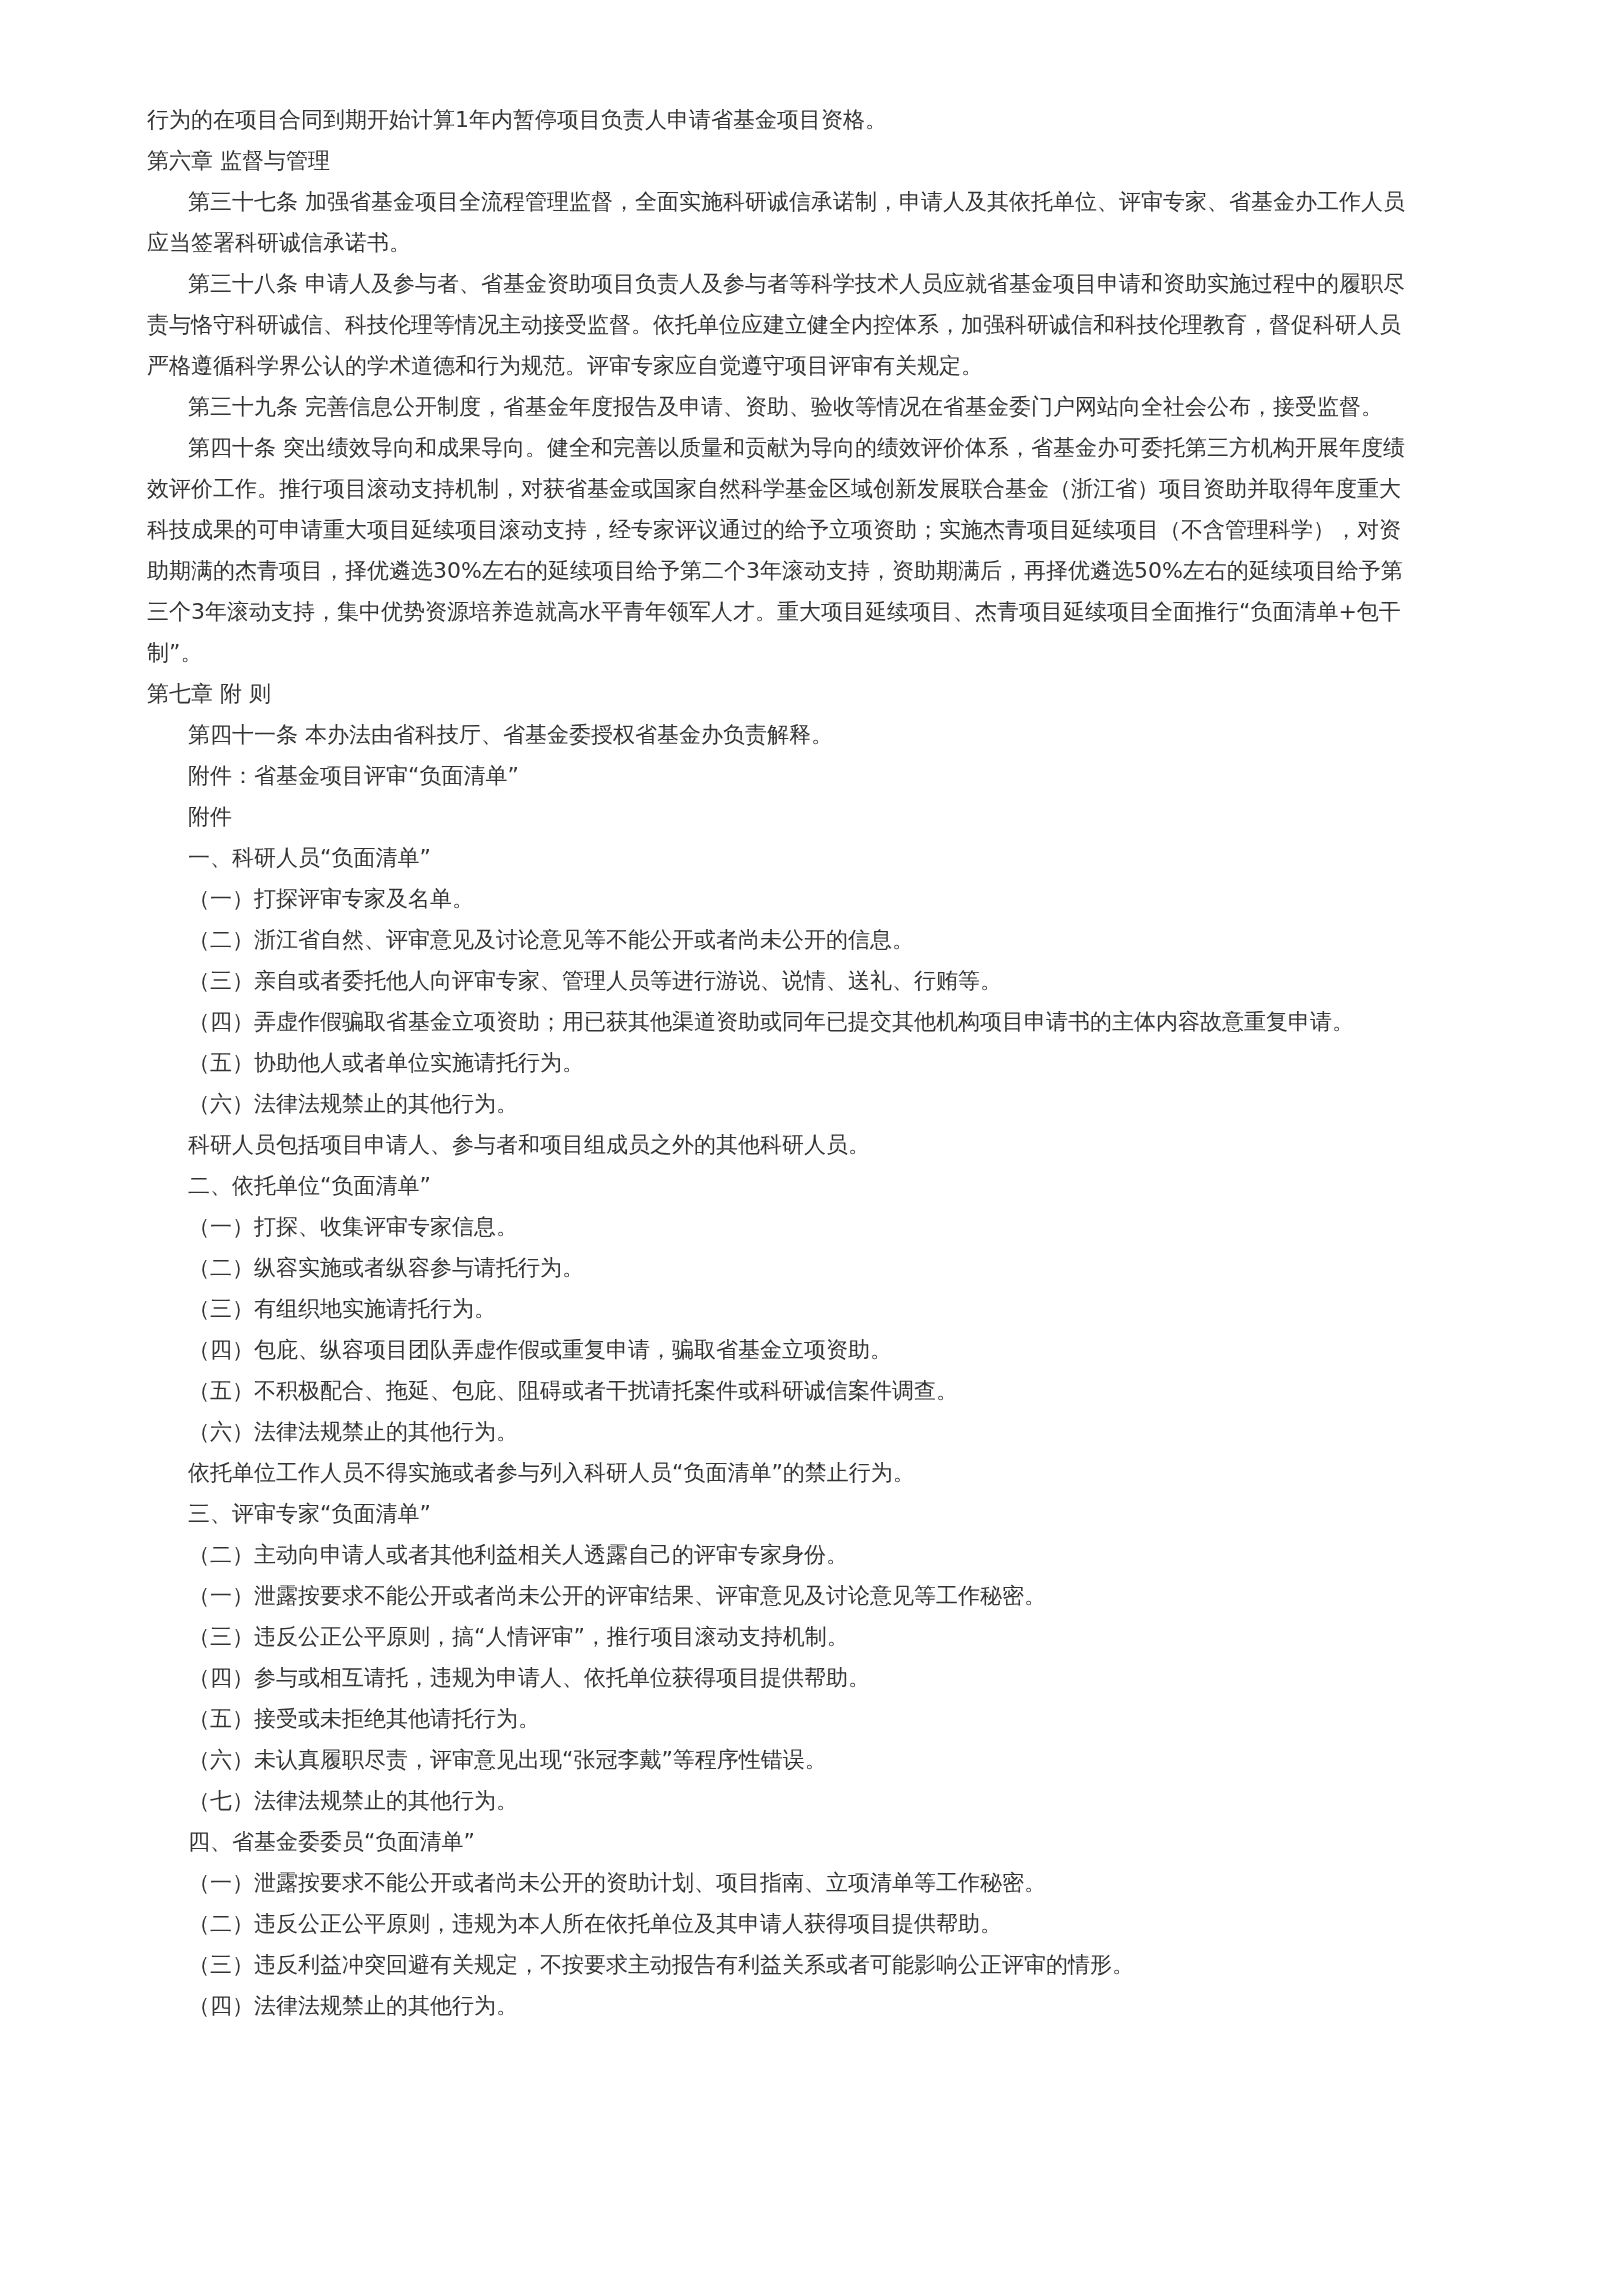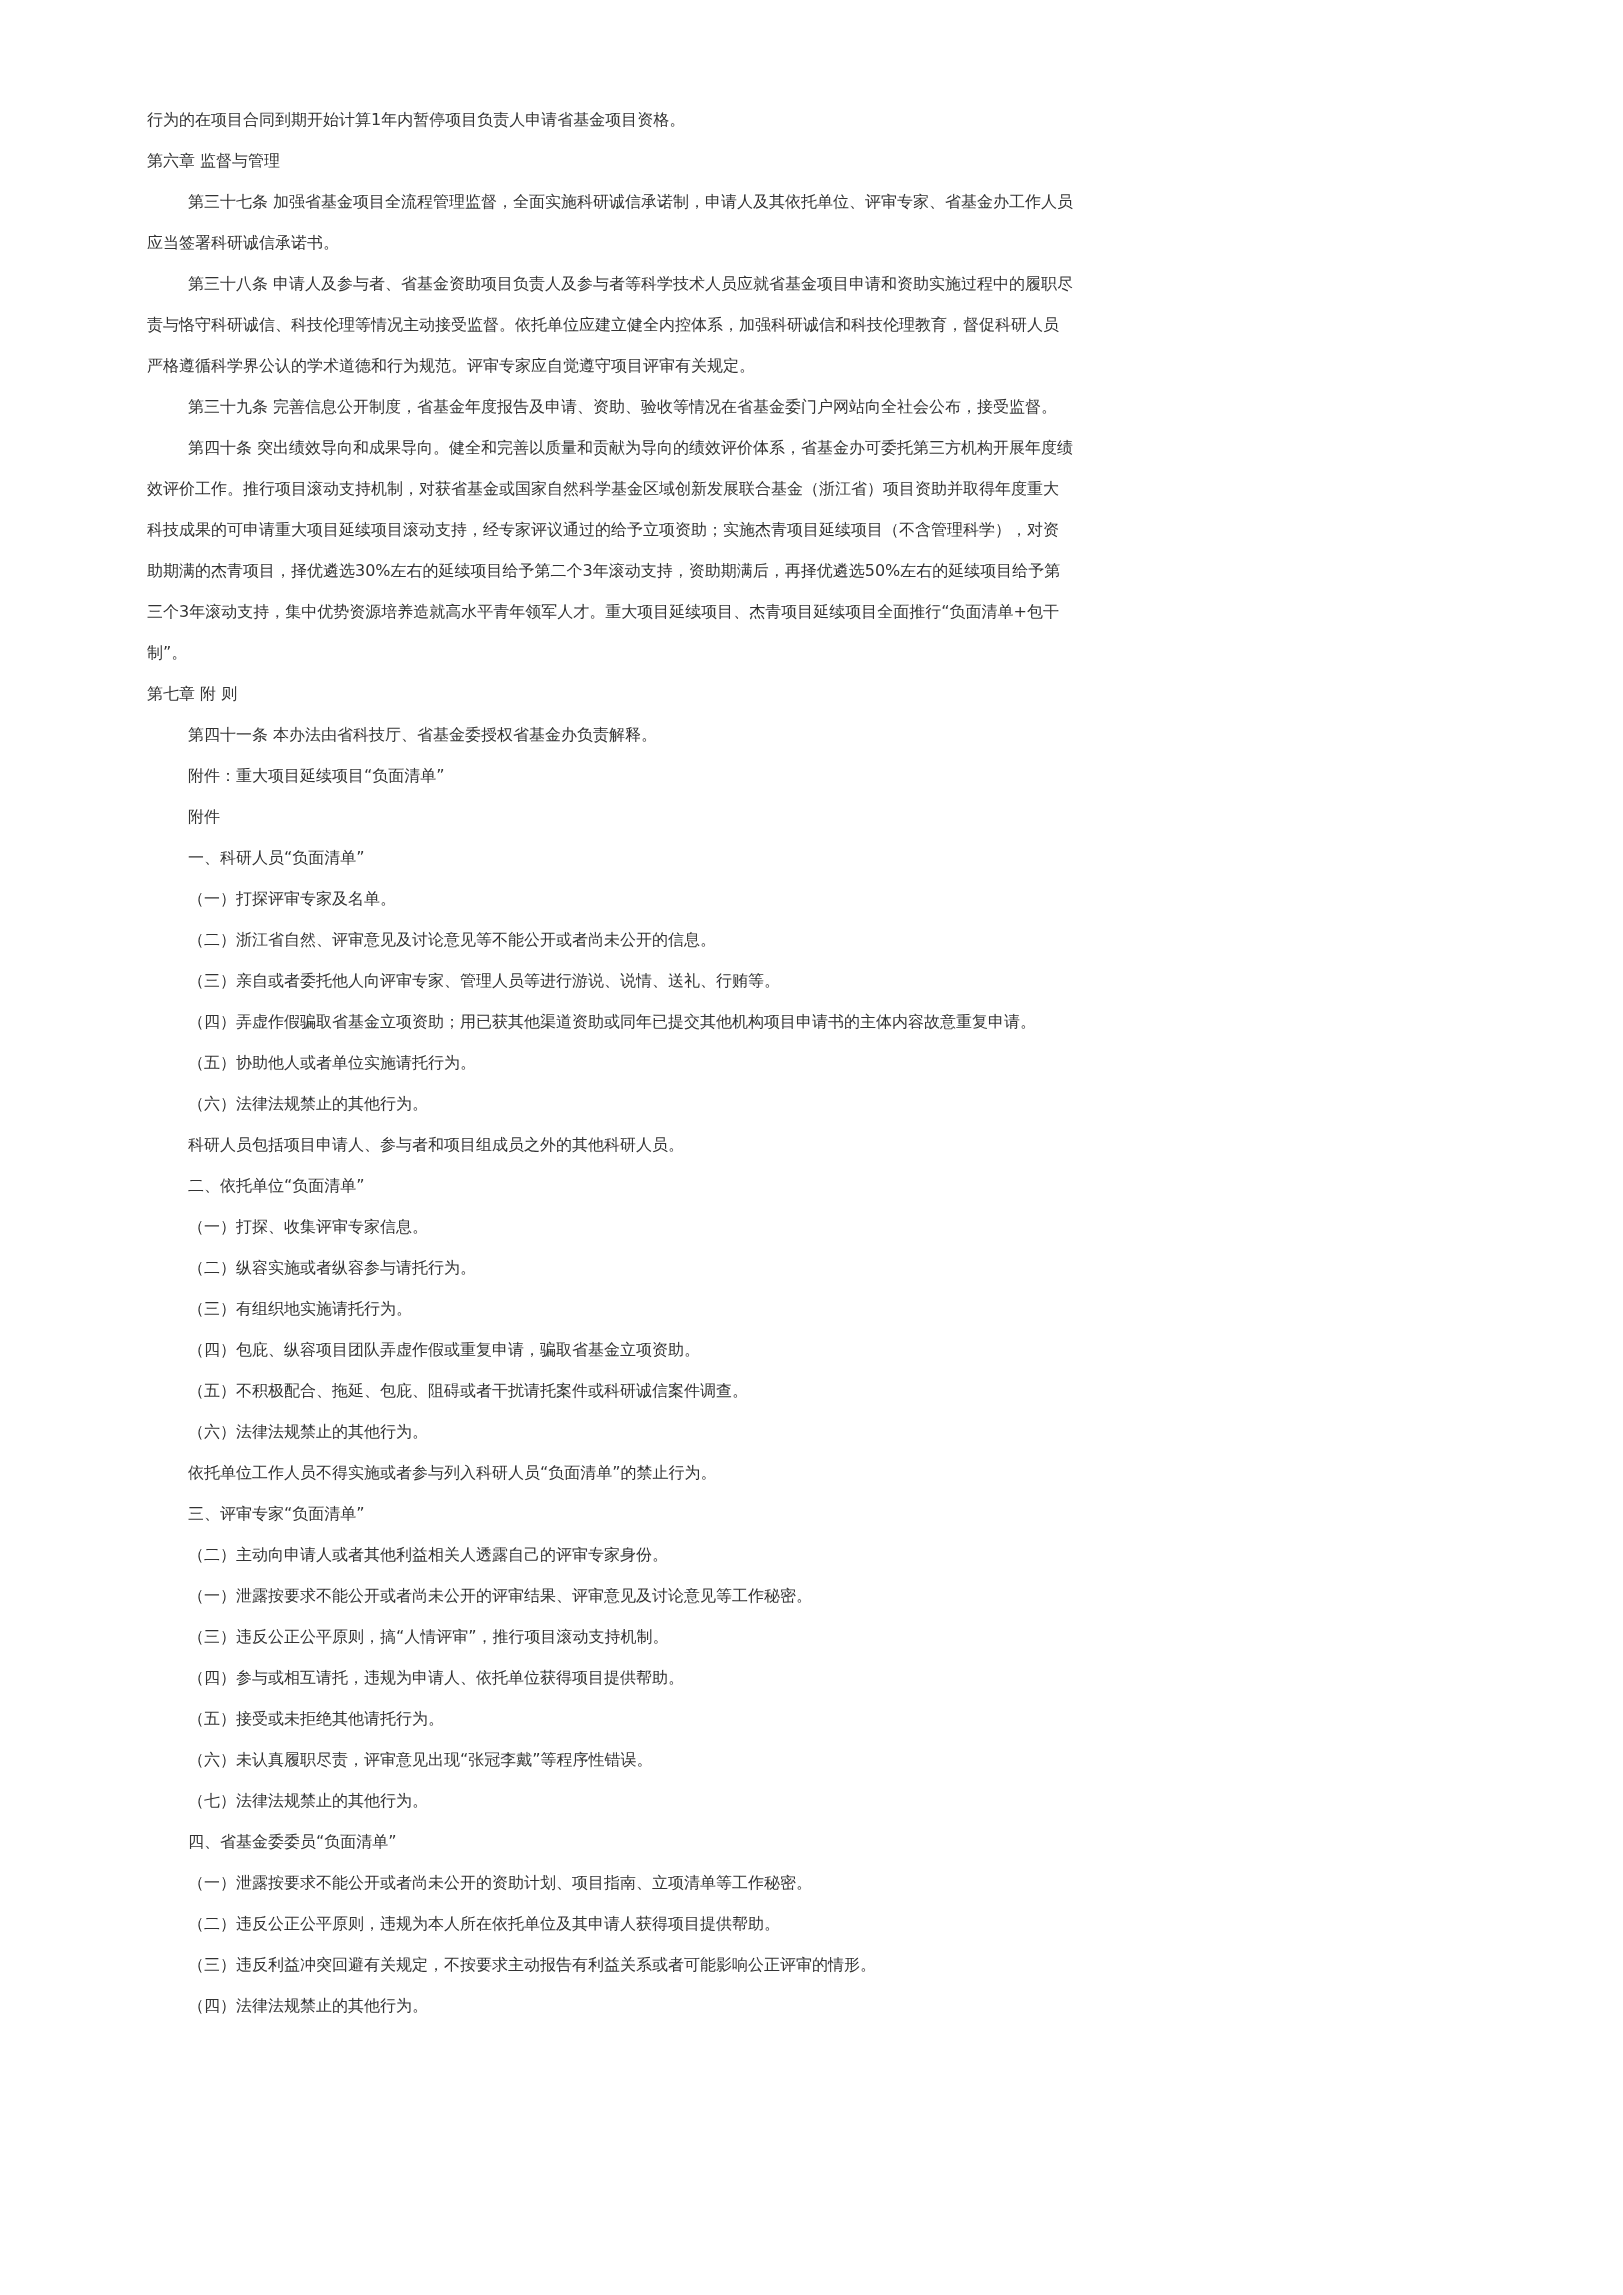--- a/index.html
+++ b/index.html
@@ -13,21 +13,21 @@
     }
     #doc {
       position: absolute;
       left: 147px;
       top: 99px;
       width: 1174px;
     }
     .ln {
       height: 41px;
       line-height: 41px;
-      font-size: 16px;
+      font-size: 22px;
       white-space: nowrap;
       overflow: visible;
     }
     .indent { padding-left: 41px; }
     .center { text-align: left; }
   </style>
 </head>
 <body>
 
 <div id="doc">
@@ -60,21 +60,21 @@
     <div class="ln">制”。</div>
   </div>
 
   <div class="ln center">第七章 附 则</div>
 
   <div>
     <div class="ln indent">第四十一条 本办法由省科技厅、省基金委授权省基金办负责解释。</div>
   </div>
 
 
-  <div class="ln indent">附件：重大项目延续项目“负面清单”</div>
+  <div class="ln indent">附件：省基金项目评审“负面清单”</div>
   <div class="ln indent">附件</div>
 
 
   <div>
     <div class="ln indent">一、科研人员“负面清单”</div>
     <div class="ln indent">（一）打探评审专家及名单。</div>
     <div class="ln indent">（二）浙江省自然、评审意见及讨论意见等不能公开或者尚未公开的信息。</div>
     <div class="ln indent">（三）亲自或者委托他人向评审专家、管理人员等进行游说、说情、送礼、行贿等。</div>
     <div class="ln indent">（四）弄虚作假骗取省基金立项资助；用已获其他渠道资助或同年已提交其他机构项目申请书的主体内容故意重复申请。</div>
     <div class="ln indent">（五）协助他人或者单位实施请托行为。</div>

